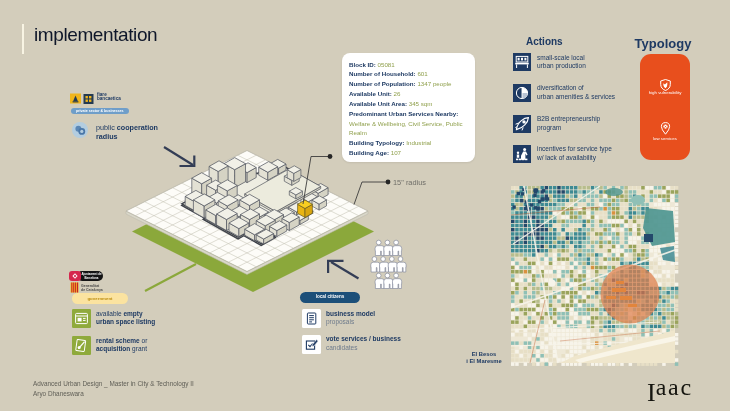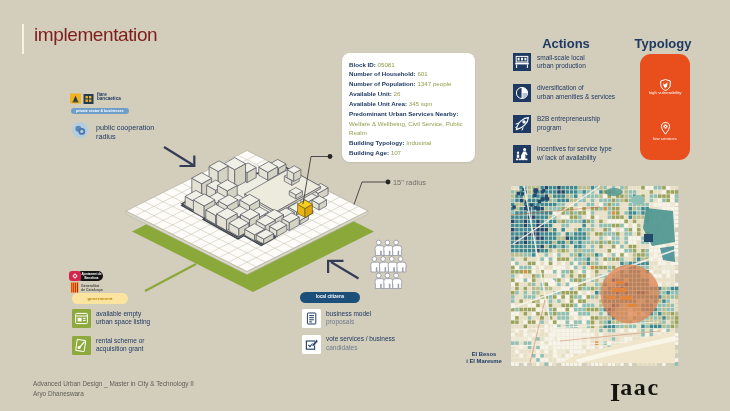--- a/index.html
+++ b/index.html
@@ -1,19 +1,19 @@
 <!DOCTYPE html>
 <html><head><meta charset="utf-8"><style>
 * { margin:0; padding:0; box-sizing:border-box; }
 html,body { width:730px; height:411px; overflow:hidden; }
 body { background:#d3cdbb; font-family:"Liberation Sans", sans-serif; position:relative; }
 .abs { position:absolute; }
 .navy { color:#1e3a63; }
 .lbl { font-size:6.5px; line-height:8.9px; color:#1e3a63; }
-.lbl b { font-weight:normal;margin-top:8px; }
+.lbl b { font-weight:bold;margin-top:8px; }
 .pill { border-radius:99px; text-align:center; font-weight:bold; }
 </style></head><body>
 
 <svg class="abs" style="left:0;top:0" width="730" height="411" viewBox="0 0 730 411">
     <polygon points="132.0,231.5 253.0,171.0 374.0,231.5 253.0,292.0" fill="#8ba83b"></polygon>
     <line x1="145" y1="291" x2="196" y2="264" stroke="#8ba83b" stroke-width="2.2"></line>
     <polygon points="126.0,211.0 247.0,271.5 368.0,211.0 368.0,214.0 247.0,274.5 126.0,214.0" fill="#d9d7c9" stroke="#b9b7a9" stroke-width="0.5"></polygon>
     <polygon points="126.0,211.0 247.0,150.5 368.0,211.0 247.0,271.5" fill="#fdfcf8" stroke="#b5b3a5" stroke-width="0.8"></polygon>
     <line x1="135.3" y1="206.3" x2="256.3" y2="266.8" stroke="#c5c3b3" stroke-width="0.55"></line>
     <line x1="135.3" y1="215.7" x2="256.3" y2="155.2" stroke="#c5c3b3" stroke-width="0.55"></line>
@@ -1866,21 +1866,21 @@
       <rect x="612" y="288" width="14" height="4" fill="#e8920f"></rect>
       <rect x="620" y="296" width="12" height="4" fill="#e8920f"></rect>
       <rect x="606" y="296" width="10" height="3" fill="#e8920f"></rect>
       <rect x="616" y="281" width="8" height="3" fill="#e8920f"></rect>
       <rect x="628" y="304" width="9" height="3" fill="#e8920f"></rect>
       <circle cx="630" cy="294" r="29.5" fill="#df7f4e" opacity="0.72"></circle>
     </g>
   </svg>
 
 <div class="abs" style="left:21.7px;top:24px;width:2.7px;height:30px;background:#f8f4e3"></div>
-<div class="abs" style="left:34px;top:23.5px;font-size:19px;color:#7f1d1d;letter-spacing:-0.4px;">implementation</div>
+<div class="abs" style="left:34px;top:23.5px;font-size:19px;color:#0f172a;letter-spacing:-0.4px;">implementation</div>
 
 <div class="abs" style="left:70px;top:91px;"><svg width="60" height="12" viewBox="0 0 60 12">
       <rect x="0" y="0.5" width="11" height="10" fill="#f0b51c"></rect>
       <path d="M3.2 8 L5.5 2.6 L7.8 8 Z" fill="#243b52"></path>
       <rect x="2.6" y="8.2" width="5.8" height="1.2" fill="#243b52"></rect>
       <rect x="13.5" y="1" width="10" height="10" fill="#243b52"></rect>
       <g fill="#f0b51c">
         <rect x="15.5" y="3" width="2.4" height="2.4"></rect>
         <rect x="19" y="3" width="2.4" height="2.4"></rect>
         <rect x="15.5" y="6.5" width="2.4" height="2.4"></rect>
@@ -1907,21 +1907,21 @@
 <b class="navy">Available Unit Area:</b> 345 sqm<br>
 <b class="navy">Predominant Urban Services Nearby:</b><br>
 Welfare &amp; Wellbeing, Civil Service, Public<br>
 Realm<br>
 <b class="navy">Building Typology:</b> Industrial<br>
 <b class="navy">Building Age:</b> 107
 </div>
 
 <div class="abs" style="left:393px;top:178px;font-size:7.4px;color:#6f6e68;">15" radius</div>
 
-<div class="abs navy" style="left:526px;top:36px;width:80px;font-size:13px;font-weight:bold;text-align:center;">Actions</div>
+<div class="abs navy" style="left:526px;top:36px;width:80px;font-size:10px;font-weight:bold;">Actions</div>
 <div class="abs" style="left:513px;top:53px;"><svg width="18" height="18" viewBox="0 0 18 18">
       <rect width="18" height="18" rx="0" fill="#1e3a63"></rect>
       <g stroke="#fff" fill="none" stroke-width="1">
         <rect x="3.2" y="3.4" width="11.6" height="5.6"></rect>
         <line x1="2.2" y1="10.6" x2="15.8" y2="10.6" stroke-width="1.6"></line>
         <line x1="3.6" y1="11.4" x2="3.6" y2="15"></line>
         <line x1="14.4" y1="11.4" x2="14.4" y2="15"></line>
       </g>
       <g fill="#fff">
         <rect x="4.6" y="4.8" width="2" height="2.6"></rect>
@@ -2037,13 +2037,13 @@
         <path d="M6.3 9.8 l1.7 1.9 2.6 -3.2"></path>
       </g>
       <path d="M10.4 9.4 L14.6 4.6 L16.2 6 L12.1 10.9 L9.9 11.6 Z" fill="#1e3a63" stroke="#fff" stroke-width="0.6"></path>
     </svg></div>
 <div class="abs lbl" style="left:326px;top:335px;"><b>vote services / business</b><br><span style="color:#6e7b8c">candidates</span></div>
 
 <div class="abs navy" style="left:455px;top:351px;width:58px;text-align:center;font-size:5.8px;font-weight:bold;line-height:7.2px;">El Besos<br>i El Maresme</div>
 
 <div class="abs" style="left:33px;top:379px;font-size:6.4px;line-height:10.4px;color:#5f5e56;">Advanced Urban Design _ Master in City &amp; Technology II<br>Aryo Dhaneswara</div>
 
-<div class="abs" style="left:610px;top:377px;font-family:'Liberation Serif',serif;font-weight:bold;color:#15150f;font-size:26px;line-height:21px;">I<span style="font-size:24px;vertical-align:6.2px;letter-spacing:1.7px;">aac</span></div>
+<div class="abs" style="left:647px;top:377px;font-family:'Liberation Serif',serif;font-weight:normal;color:#15150f;font-size:26px;line-height:21px;">I<span style="font-size:24px;vertical-align:6.2px;letter-spacing:1.7px;">aac</span></div>
 
 </body></html>

